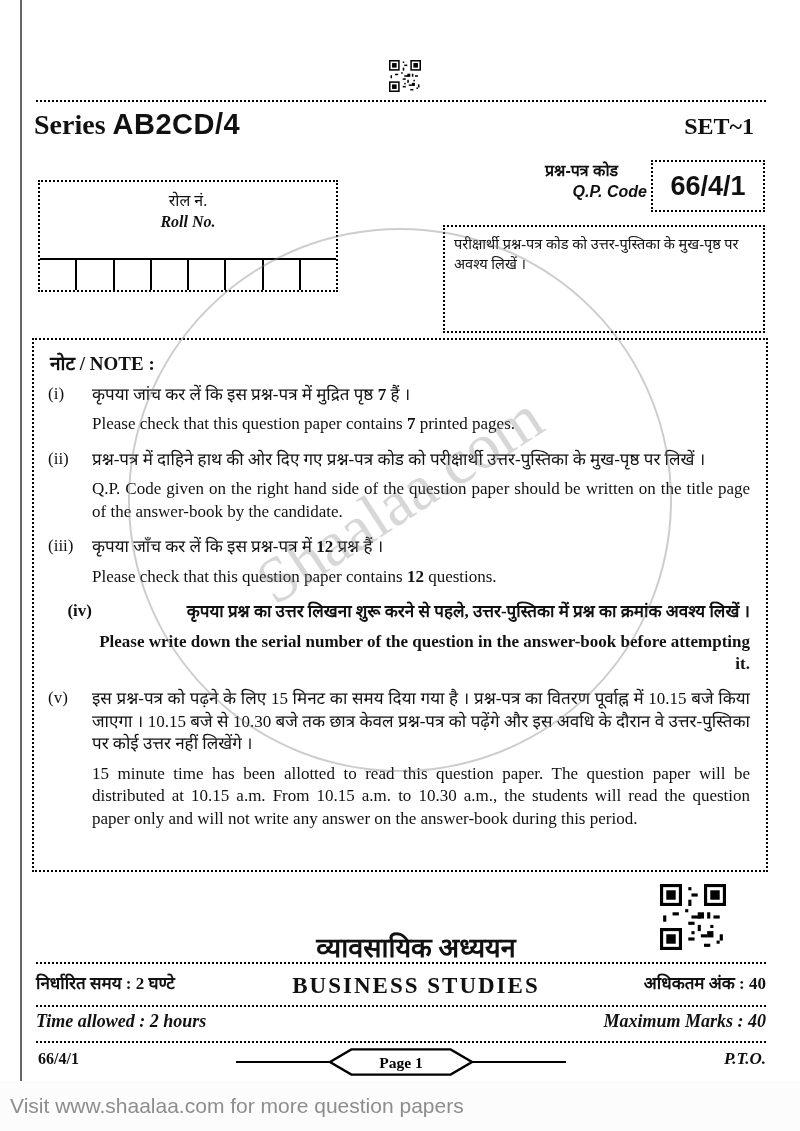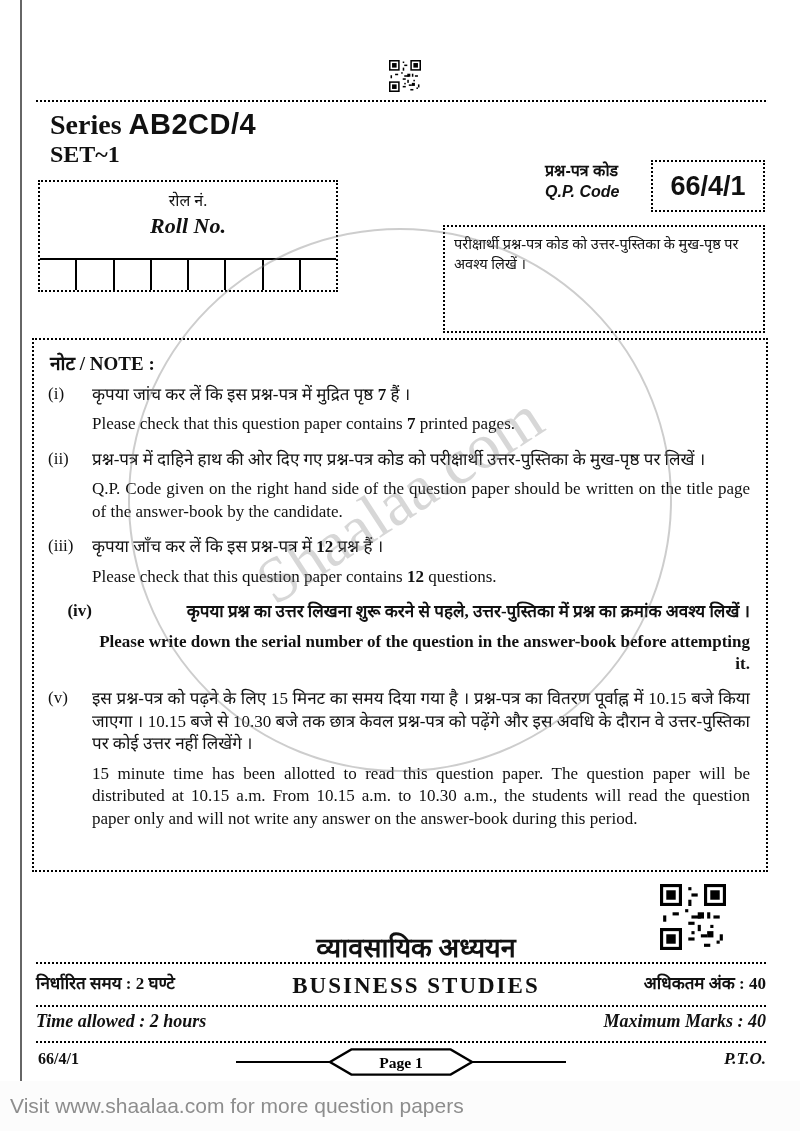--- a/index.html
+++ b/index.html
@@ -11,35 +11,35 @@
   .qr { position:absolute; }
   .qr-top { left:389px; top:60px; width:32px; height:32px; }
   .qr-title { left:660px; top:884px; width:66px; height:66px; }
 
   .dotted-rule { position:absolute; left:36px; width:730px; border-top:2px dotted #000; }
   .rule-top { top:100px; }
   .rule-t1 { top:962px; }
   .rule-t2 { top:1005px; }
   .rule-t3 { top:1041px; }
 
-  .series-row { position:absolute; left:50px; top:108px; width:720px; display:flex; justify-content:space-between; align-items:baseline;flex-direction:column; }
+  .series-row { position:absolute; left:34px; top:108px; width:720px; display:flex; justify-content:space-between; align-items:baseline; }
   .series { font-size:28px; font-weight:bold; }
   .series-code { font-family:"Liberation Sans", sans-serif; font-size:29px; font-weight:bold; letter-spacing:0.5px; }
   .set { font-size:24px; font-weight:bold; }
 
   .roll-box { position:absolute; left:38px; top:180px; width:300px; height:112px; border:2px dotted #000; display:flex; flex-direction:column; }
   .roll-hi { text-align:center; font-size:16px; margin-top:7px; }
-  .roll-en { text-align:center; font-size:22px; font-weight:bold; font-style:italic; margin-top:2px; }
+  .roll-en { text-align:center; font-size:16px; font-weight:bold; font-style:italic; margin-top:2px; }
   .roll-cells { margin-top:auto; display:flex; height:32px; border-top:2px solid #000; }
   .roll-cells .cell { flex:1; border-right:2px solid #000; }
   .roll-cells .cell:last-child { border-right:none; }
 
   .qp-labels { position:absolute; left:545px; top:161px; width:102px; font-family:"Liberation Sans", sans-serif; font-weight:bold; }
   .qp-hi { font-size:16px; line-height:1.3; }
-  .qp-en { font-size:16px; font-style:italic; line-height:1.3; }
+  .qp-en { font-size:16px; font-style:italic; line-height:1.3;text-align:right; }
   .qp-code-box { position:absolute; left:651px; top:160px; width:114px; height:52px; border:2px dotted #000; display:flex; align-items:center; justify-content:center; }
   .qp-code { font-family:"Liberation Sans", sans-serif; font-weight:bold; font-size:27px; }
 
   .cand-box { position:absolute; left:443px; top:225px; width:322px; height:108px; border:2px dotted #000; padding:7px 9px; font-family:Liberation Serif, serif; font-size:14.5px; line-height:1.38; }
   .cand-hi { margin-bottom:4px; }
 
   .note-box { position:absolute; left:32px; top:338px; width:736px; height:534px; border:2px dotted #000; padding:10px 16px 0 12px; }
   .note-heading { font-size:19px; font-weight:bold; margin:0 0 8px 4px; }
   .note-item { display:grid; grid-template-columns:46px 1fr; margin-bottom:6px; }
   .note-item .num { font-size:17px; padding-left:2px; }

